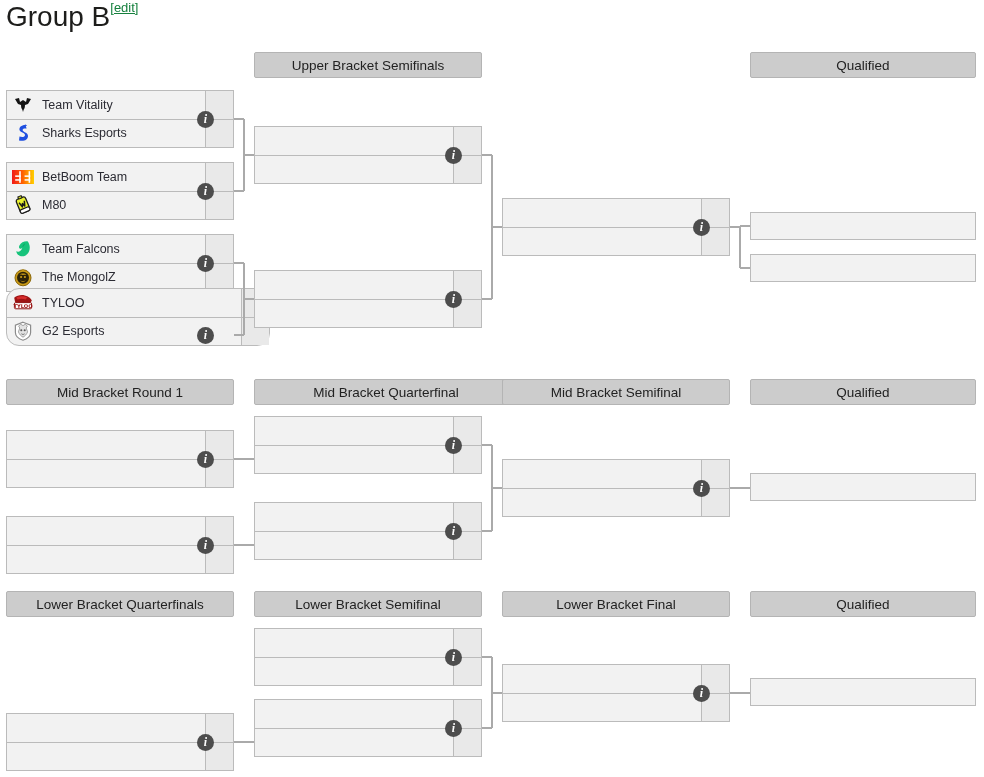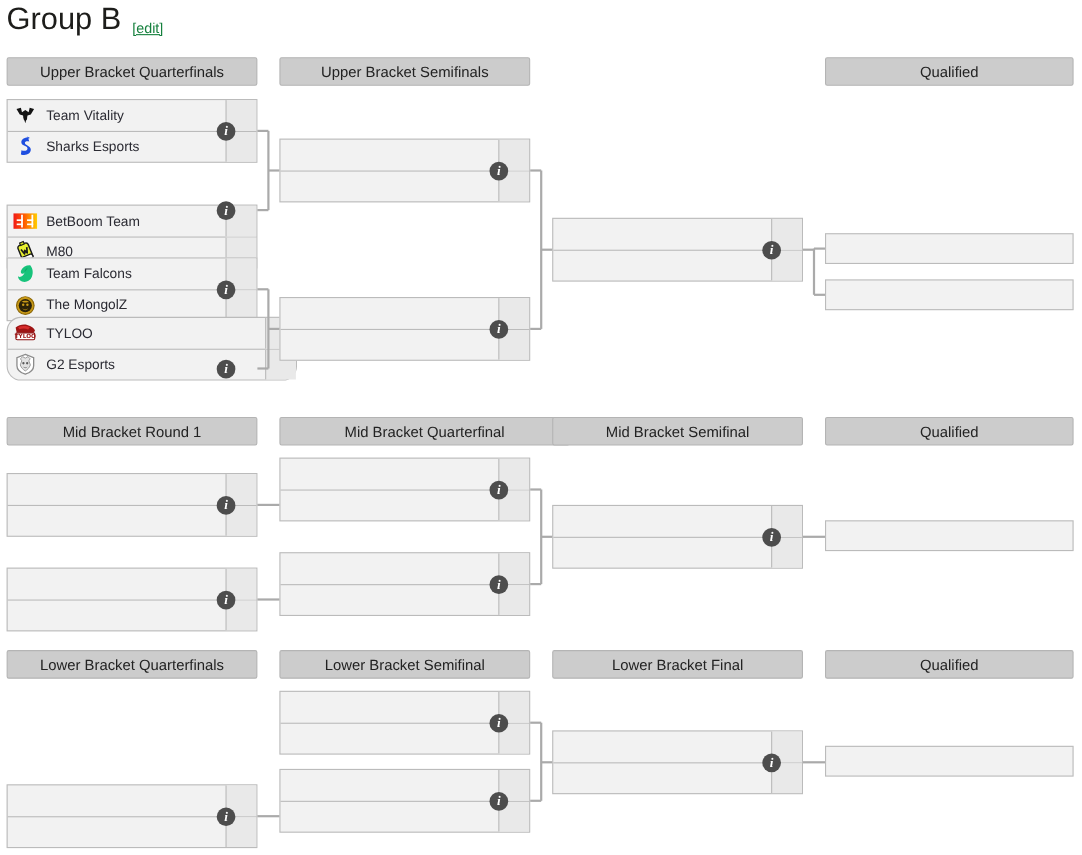--- a/index.html
+++ b/index.html
@@ -8,21 +8,21 @@
     width:984px;height:777px;
     background:#ffffff;
     font-family:"Liberation Sans","DejaVu Sans",sans-serif;
     color:#202122;
     overflow:hidden;
     position:relative;
   }
   
   #title-row{
     position:absolute;left:6px;top:0px;
-    display:flex;align-items:flex-end;gap:10px;
+    display:flex;align-items:flex-start;gap:0;
   }
   #page-title{
     font-size:28px;font-weight:400;line-height:34px;
     color:#1d1d1b;letter-spacing:0px;
   }
   #edit-link{
     font-size:13px;color:#15803d;line-height:16px;
   }
   
   #bracket{position:absolute;left:0;top:0;width:984px;height:777px;}
@@ -107,21 +107,20 @@
 </style>
 </head>
 <body>
 
 <div id="title-row">
   <span id="page-title">Group B</span>
   <a id="edit-link" href="#">[edit]</a>
 </div>
 
 <div id="bracket">
-    <div class="round-header abs" style="left: 6px; top: 52px; width: 228px;">Upper Bracket Quarterfinals</div>
     <div class="round-header abs" style="left: 254px; top: 52px; width: 228px;">Upper Bracket Semifinals</div>
     <div class="round-header abs" style="left: 750px; top: 52px; width: 226px;">Qualified</div>
     <div class="round-header abs" style="left: 6px; top: 379px; width: 228px;">Mid Bracket Round 1</div>
     <div class="round-header abs" style="left: 254px; top: 379px; width: 264px;">Mid Bracket Quarterfinal</div>
     <div class="round-header abs" style="left: 502px; top: 379px; width: 228px;">Mid Bracket Semifinal</div>
     <div class="round-header abs" style="left: 750px; top: 379px; width: 226px;">Qualified</div>
     <div class="round-header abs" style="left: 6px; top: 591px; width: 228px;">Lower Bracket Quarterfinals</div>
     <div class="round-header abs" style="left: 254px; top: 591px; width: 228px;">Lower Bracket Semifinal</div>
     <div class="round-header abs" style="left: 502px; top: 591px; width: 228px;">Lower Bracket Final</div>
     <div class="round-header abs" style="left: 750px; top: 591px; width: 226px;">Qualified</div>
@@ -145,21 +144,21 @@
       <path d="M13.5 3 C9 3 7 5.5 7.5 8 C8 10.5 13 10.5 13 13 C13 15.3 10 15.5 7.5 14.6 L7 18.4 C11.5 19.8 16 18 16 14 C16 10.4 10.6 10.2 10.6 8 C10.6 6.4 12.4 6.1 14.6 6.6 Z" fill="#1f4fe0"></path>
       <path d="M12.8 2.2 L15.2 3.4 L13.3 4.2 Z" fill="#1f4fe0"></path>
     </svg>
           </span>
           <span>Sharks Esports</span>
         </div>
         <div class="score-cell"></div>
       </div>
     </div>
     <div class="info-icon" style="left: 197px; top: 110.5px;">i</div>
-    <div class="match abs" style="left: 6px; top: 162px; width: 228px; height: 58px; margin-top: 24px;">
+    <div class="match abs" style="left: 6px; top: 162px; width: 228px; height: 58px;">
       <div class="opp top">
         <div class="name-cell">
           <span class="logo">
             <svg width="22" height="22" viewBox="0 0 22 22">
       <defs>
         <linearGradient id="bbg" x1="0" y1="0" x2="1" y2="0">
           <stop offset="0%" stop-color="#f01818"></stop>
           <stop offset="45%" stop-color="#ff5a00"></stop>
           <stop offset="100%" stop-color="#ffd000"></stop>
         </linearGradient>

